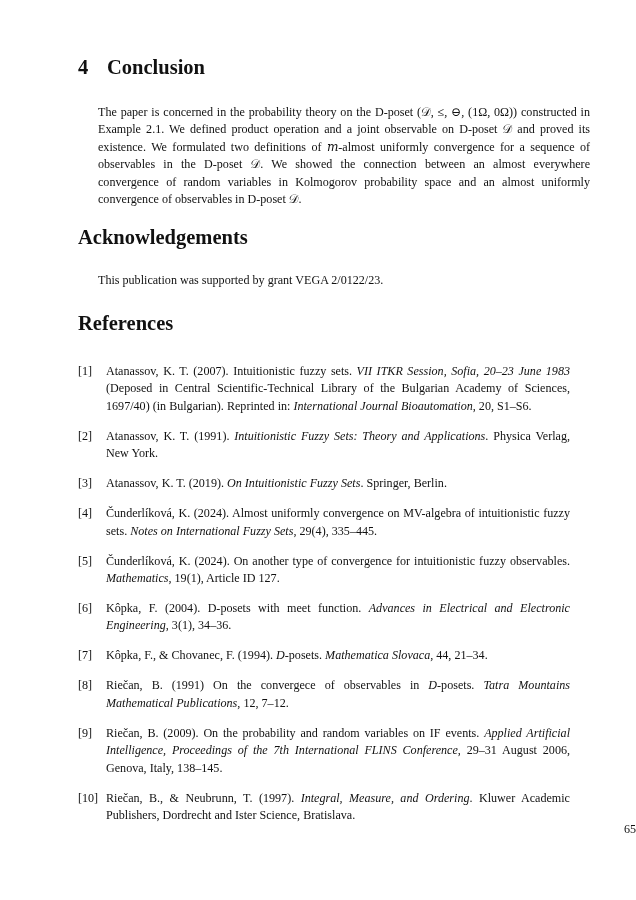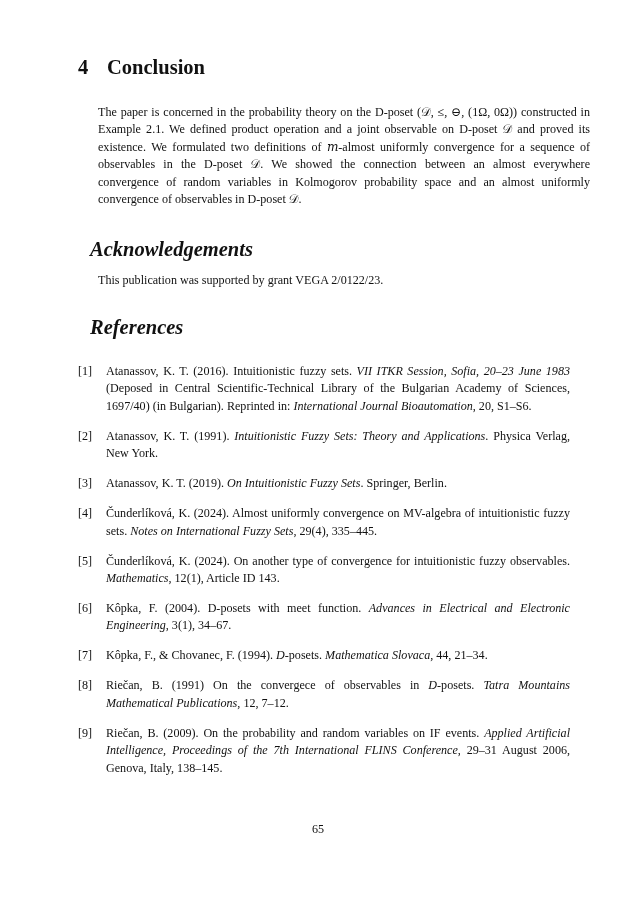--- a/index.html
+++ b/index.html
@@ -3,48 +3,49 @@
 <meta charset="utf-8">
 <style>
   html, body { margin: 0; padding: 0; background: #ffffff; }
   body { width: 636px; height: 900px; position: relative; overflow: hidden;
          font-family: "Liberation Serif", "DejaVu Serif", serif; color: #111; }
   .page { position: absolute; left: 78px; top: 0; width: 492px; }
   h1.sec { position: absolute; top: 56px; left: 0; margin: 0; font-size: 20.5px; font-weight: bold; }
   h1.sec .num { display: inline-block; width: 29px; }
   .para { position: absolute; left: 8px; width: 492px; margin: 12px; font-size: 12.1px;
           line-height: 17.4px; text-align: justify; }
-  h2.unn { position: absolute; left: 0; margin: 12px; font-size: 20.5px; font-weight: bold; font-style: italic; }
+  h2.unn { position: absolute; left: 0; margin: 0; font-size: 20.5px; font-weight: bold; }
   .refs { position: absolute; left: 0; top: 363px; width: 492px; margin: 0; padding: 0; list-style: none; }
   .ref { position: relative; padding-left: 28px; font-size: 12.1px; line-height: 17.4px;
          text-align: justify; margin-bottom: 12.6px; }
   .ref .lbl { position: absolute; left: 0; top: 0; }
-  .pageno { position: absolute; top: 822px; left: 0; width: 636px; text-align: center; font-size: 12.1px; }
+  .pageno { position: absolute; top: 822px; left: 0; width: 636px; text-align: right; font-size: 12.1px; }
   i { font-style: italic; margin-top: 32px; }
 </style>
 </head>
 <body>
 
 <div class="page">
   <h1 class="sec">
     <span class="num">4</span><span>Conclusion</span>
   </h1>
   <p class="para" style="top:92px">The paper is concerned in the probability theory on the D-poset (𝒟, ≤, ⊖, (1Ω, 0Ω)) constructed in Example 2.1. We defined product operation and a joint observable on D-poset 𝒟 and proved its existence. We formulated two definitions of 𝑚-almost uniformly convergence for a sequence of observables in the D-poset 𝒟. We showed the connection between an almost everywhere convergence of random variables in Kolmogorov probability space and an almost uniformly convergence of observables in D-poset 𝒟.</p>
 
   <h2 class="unn" style="top:226px">Acknowledgements</h2>
   <p class="para" style="top:260px">This publication was supported by grant VEGA 2/0122/23.</p>
 
-  <h2 class="unn" style="top:304px">References</h2>
+  <h2 class="unn" style="top:312px">References</h2>
 
   <ol class="refs">
-    <li class="ref"><span class="lbl">[1]</span><span>Atanassov, K. T. (2016). Intuitionistic fuzzy sets. </span><i>VII ITKR Session, Sofia, 20–23 June 1983</i><span> (Deposed in Central Scientific-Technical Library of the Bulgarian Academy of Sciences, 1697/40) (in Bulgarian). Reprinted in: </span><i>International Journal Bioautomation</i><span>, 20, S1–S6.</span></li>
+    <li class="ref"><span class="lbl">[1]</span><span>Atanassov, K. T. (2007). Intuitionistic fuzzy sets. </span><i>VII ITKR Session, Sofia, 20–23 June 1983</i><span> (Deposed in Central Scientific-Technical Library of the Bulgarian Academy of Sciences, 1697/40) (in Bulgarian). Reprinted in: </span><i>International Journal Bioautomation</i><span>, 20, S1–S6.</span></li>
     <li class="ref"><span class="lbl">[2]</span><span>Atanassov, K. T. (1991). </span><i>Intuitionistic Fuzzy Sets: Theory and Applications</i><span>. Physica Verlag, New York.</span><i></i><span></span></li>
     <li class="ref"><span class="lbl">[3]</span><span>Atanassov, K. T. (2019). </span><i>On Intuitionistic Fuzzy Sets</i><span>. Springer, Berlin.</span><i></i><span></span></li>
     <li class="ref"><span class="lbl">[4]</span><span>Čunderlíková, K. (2024). Almost uniformly convergence on MV-algebra of intuitionistic fuzzy sets. </span><i>Notes on International Fuzzy Sets</i><span>, 29(4), 335–445.</span><i></i><span></span></li>
-    <li class="ref"><span class="lbl">[5]</span><span>Čunderlíková, K. (2024). On another type of convergence for intuitionistic fuzzy observables. </span><i>Mathematics</i><span>, 12(1), Article ID 143.</span><i></i><span></span></li>
-    <li class="ref"><span class="lbl">[6]</span><span>Kôpka, F. (2004). D-posets with meet function. </span><i>Advances in Electrical and Electronic Engineering</i><span>, 3(1), 34–67.</span><i></i><span></span></li>
+    <li class="ref"><span class="lbl">[5]</span><span>Čunderlíková, K. (2024). On another type of convergence for intuitionistic fuzzy observables. </span><i>Mathematics</i><span>, 19(1), Article ID 127.</span><i></i><span></span></li>
+    <li class="ref"><span class="lbl">[6]</span><span>Kôpka, F. (2004). D-posets with meet function. </span><i>Advances in Electrical and Electronic Engineering</i><span>, 3(1), 34–36.</span><i></i><span></span></li>
     <li class="ref"><span class="lbl">[7]</span><span>Kôpka, F., &amp; Chovanec, F. (1994). </span><i>D</i><span>-posets. </span><i>Mathematica Slovaca</i><span>, 44, 21–34.</span></li>
     <li class="ref"><span class="lbl">[8]</span><span>Riečan, B. (1991) On the convergece of observables in </span><i>D</i><span>-posets. </span><i>Tatra Mountains Mathematical Publications</i><span>, 12, 7–12.</span></li>
     <li class="ref"><span class="lbl">[9]</span><span>Riečan, B. (2009). On the probability and random variables on IF events. </span><i>Applied Artificial Intelligence, Proceedings of the 7th International FLINS Conference</i><span>, 29–31 August 2006, Genova, Italy, 138–145.</span><i></i><span></span></li>
+    <li class="ref"><span class="lbl">[10]</span><span>Riečan, B., &amp; Neubrunn, T. (1997). </span><i>Integral, Measure, and Ordering</i><span>. Kluwer Academic Publishers, Dordrecht and Ister Science, Bratislava.</span><i></i><span></span></li>
   </ol>
 </div>
 
 <div class="pageno">65</div>
 
 </body></html>

